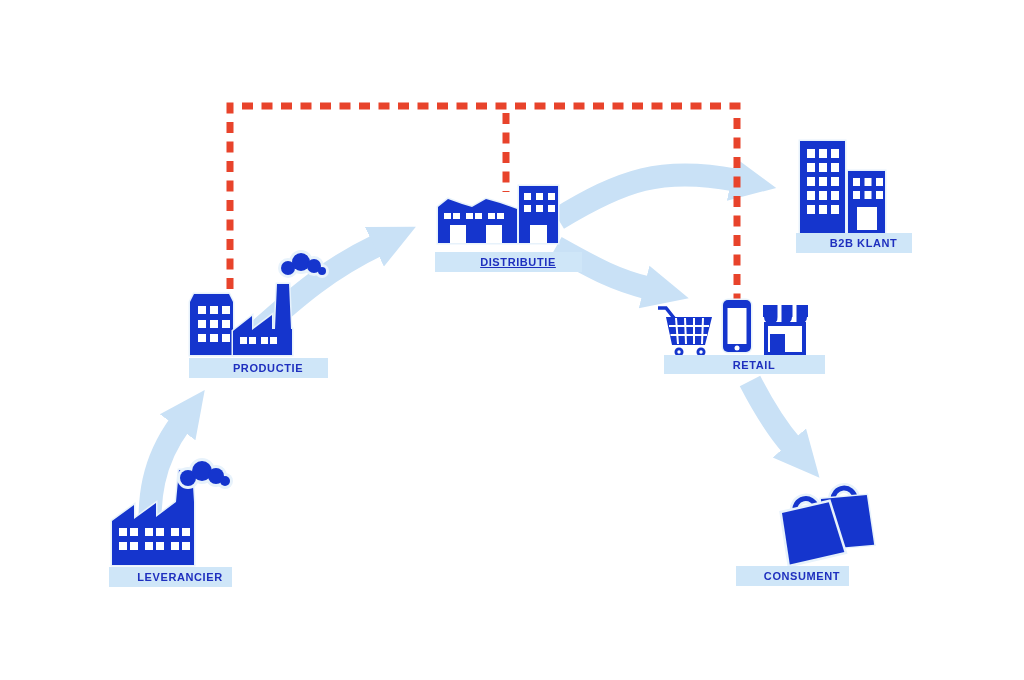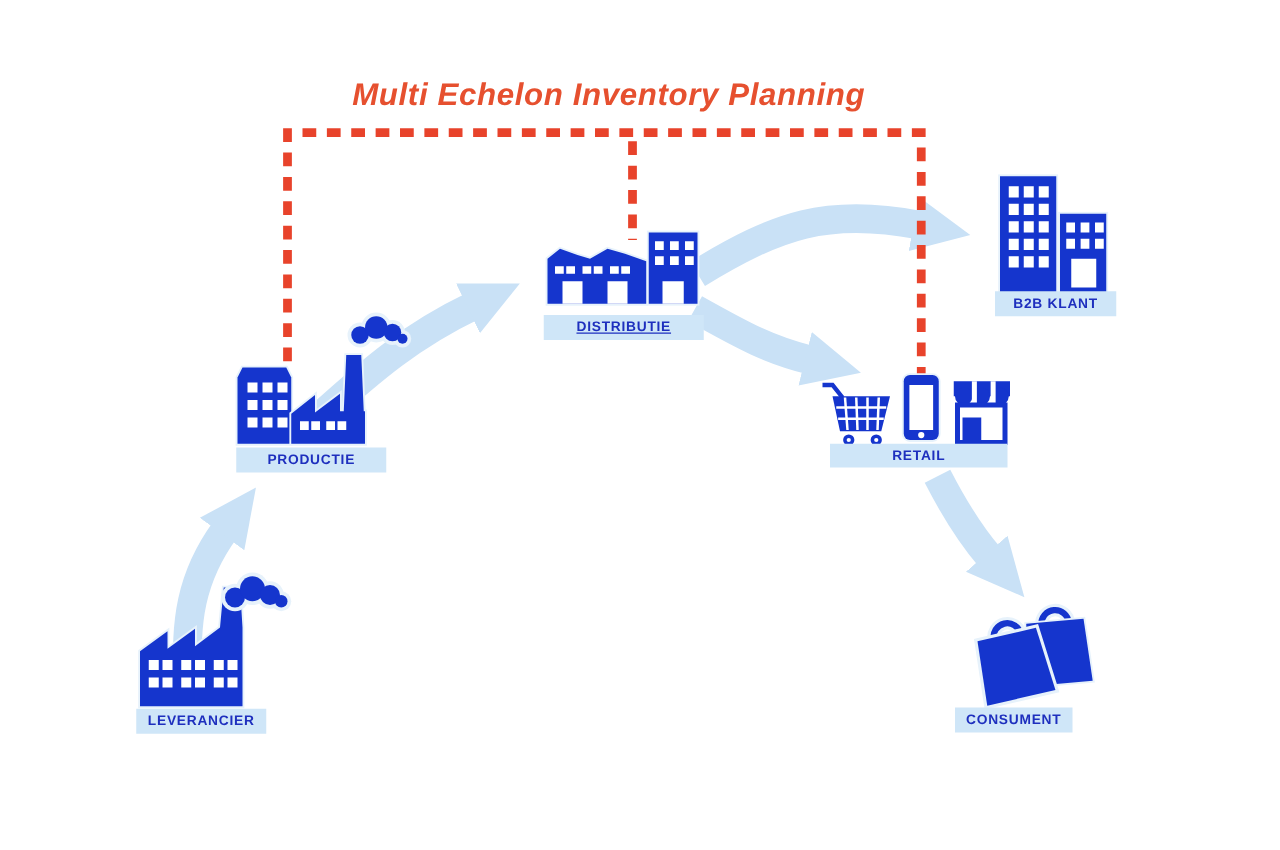--- a/index.html
+++ b/index.html
@@ -21,20 +21,21 @@
   .diagram-title{
     position:absolute;left:237px;top:62px;width:500px;text-align:center;
     font-size:25px;font-style:italic;font-weight:600;letter-spacing:.5px;
     color:var(--titlecolor);
   }
   .node-label{
     position:absolute;background:var(--labelbg);color:var(--labeltext);
     font-size:11px;font-weight:bold;letter-spacing:.6px;
     display:flex;align-items:center;justify-content:center;
     white-space:nowrap;
+    padding-left:19px;
   }
   .ic{fill:var(--dark);}
   .wf{fill:#fff;}
   .halo{stroke:var(--halo);stroke-width:3;paint-order:stroke;}
   .arrow{stroke:var(--lightblue);stroke-width:23;fill:none;stroke-linecap:butt;}
   .dash{stroke:var(--orange);stroke-width:7;fill:none;stroke-dasharray:11 8.5;}
   .cartline{stroke:var(--dark);stroke-width:3.5;fill:none;}
   .grid{stroke:#fff;stroke-width:2;fill:none;}
   .handle-halo{stroke:var(--halo);stroke-width:10;fill:none;}
   .handle{stroke:var(--dark);stroke-width:5;fill:none;}
@@ -221,22 +222,21 @@
         <path class="ic halo" d="M823,497 L869,497 L872,547 L820,547 Z"></path>
       </g>
       <g transform="rotate(-13 811 532)">
         <circle class="handle-halo" cx="811" cy="509" r="11"></circle>
         <circle class="handle" cx="811" cy="509" r="11"></circle>
         <path class="ic" stroke="var(--halo)" stroke-width="5" paint-order="stroke" d="M787,507 L835,507 L839,559 L783,559 Z"></path>
       </g>
     </g>
   </svg>
 
-  <div class="diagram-title">Multi Echelon Inventory Planning</div>
 
   <div class="node-label" style="left:109px;top:567px;width:104px;height:20px;">LEVERANCIER</div>
   <div class="node-label" style="left:189px;top:358px;width:120px;height:20px;">PRODUCTIE</div>
   <div class="node-label" style="left:435px;top:252px;width:128px;height:20px;text-decoration:underline;">DISTRIBUTIE</div>
   <div class="node-label" style="left:664px;top:355px;width:142px;height:19px;">RETAIL</div>
   <div class="node-label" style="left:796px;top:233px;width:97px;height:20px;">B2B KLANT</div>
-  <div class="node-label" style="left:764px;top:566px;width:94px;height:20px;">CONSUMENT</div>
+  <div class="node-label" style="left:736px;top:566px;width:94px;height:20px;">CONSUMENT</div>
 
 </div>
 
 </body></html>

